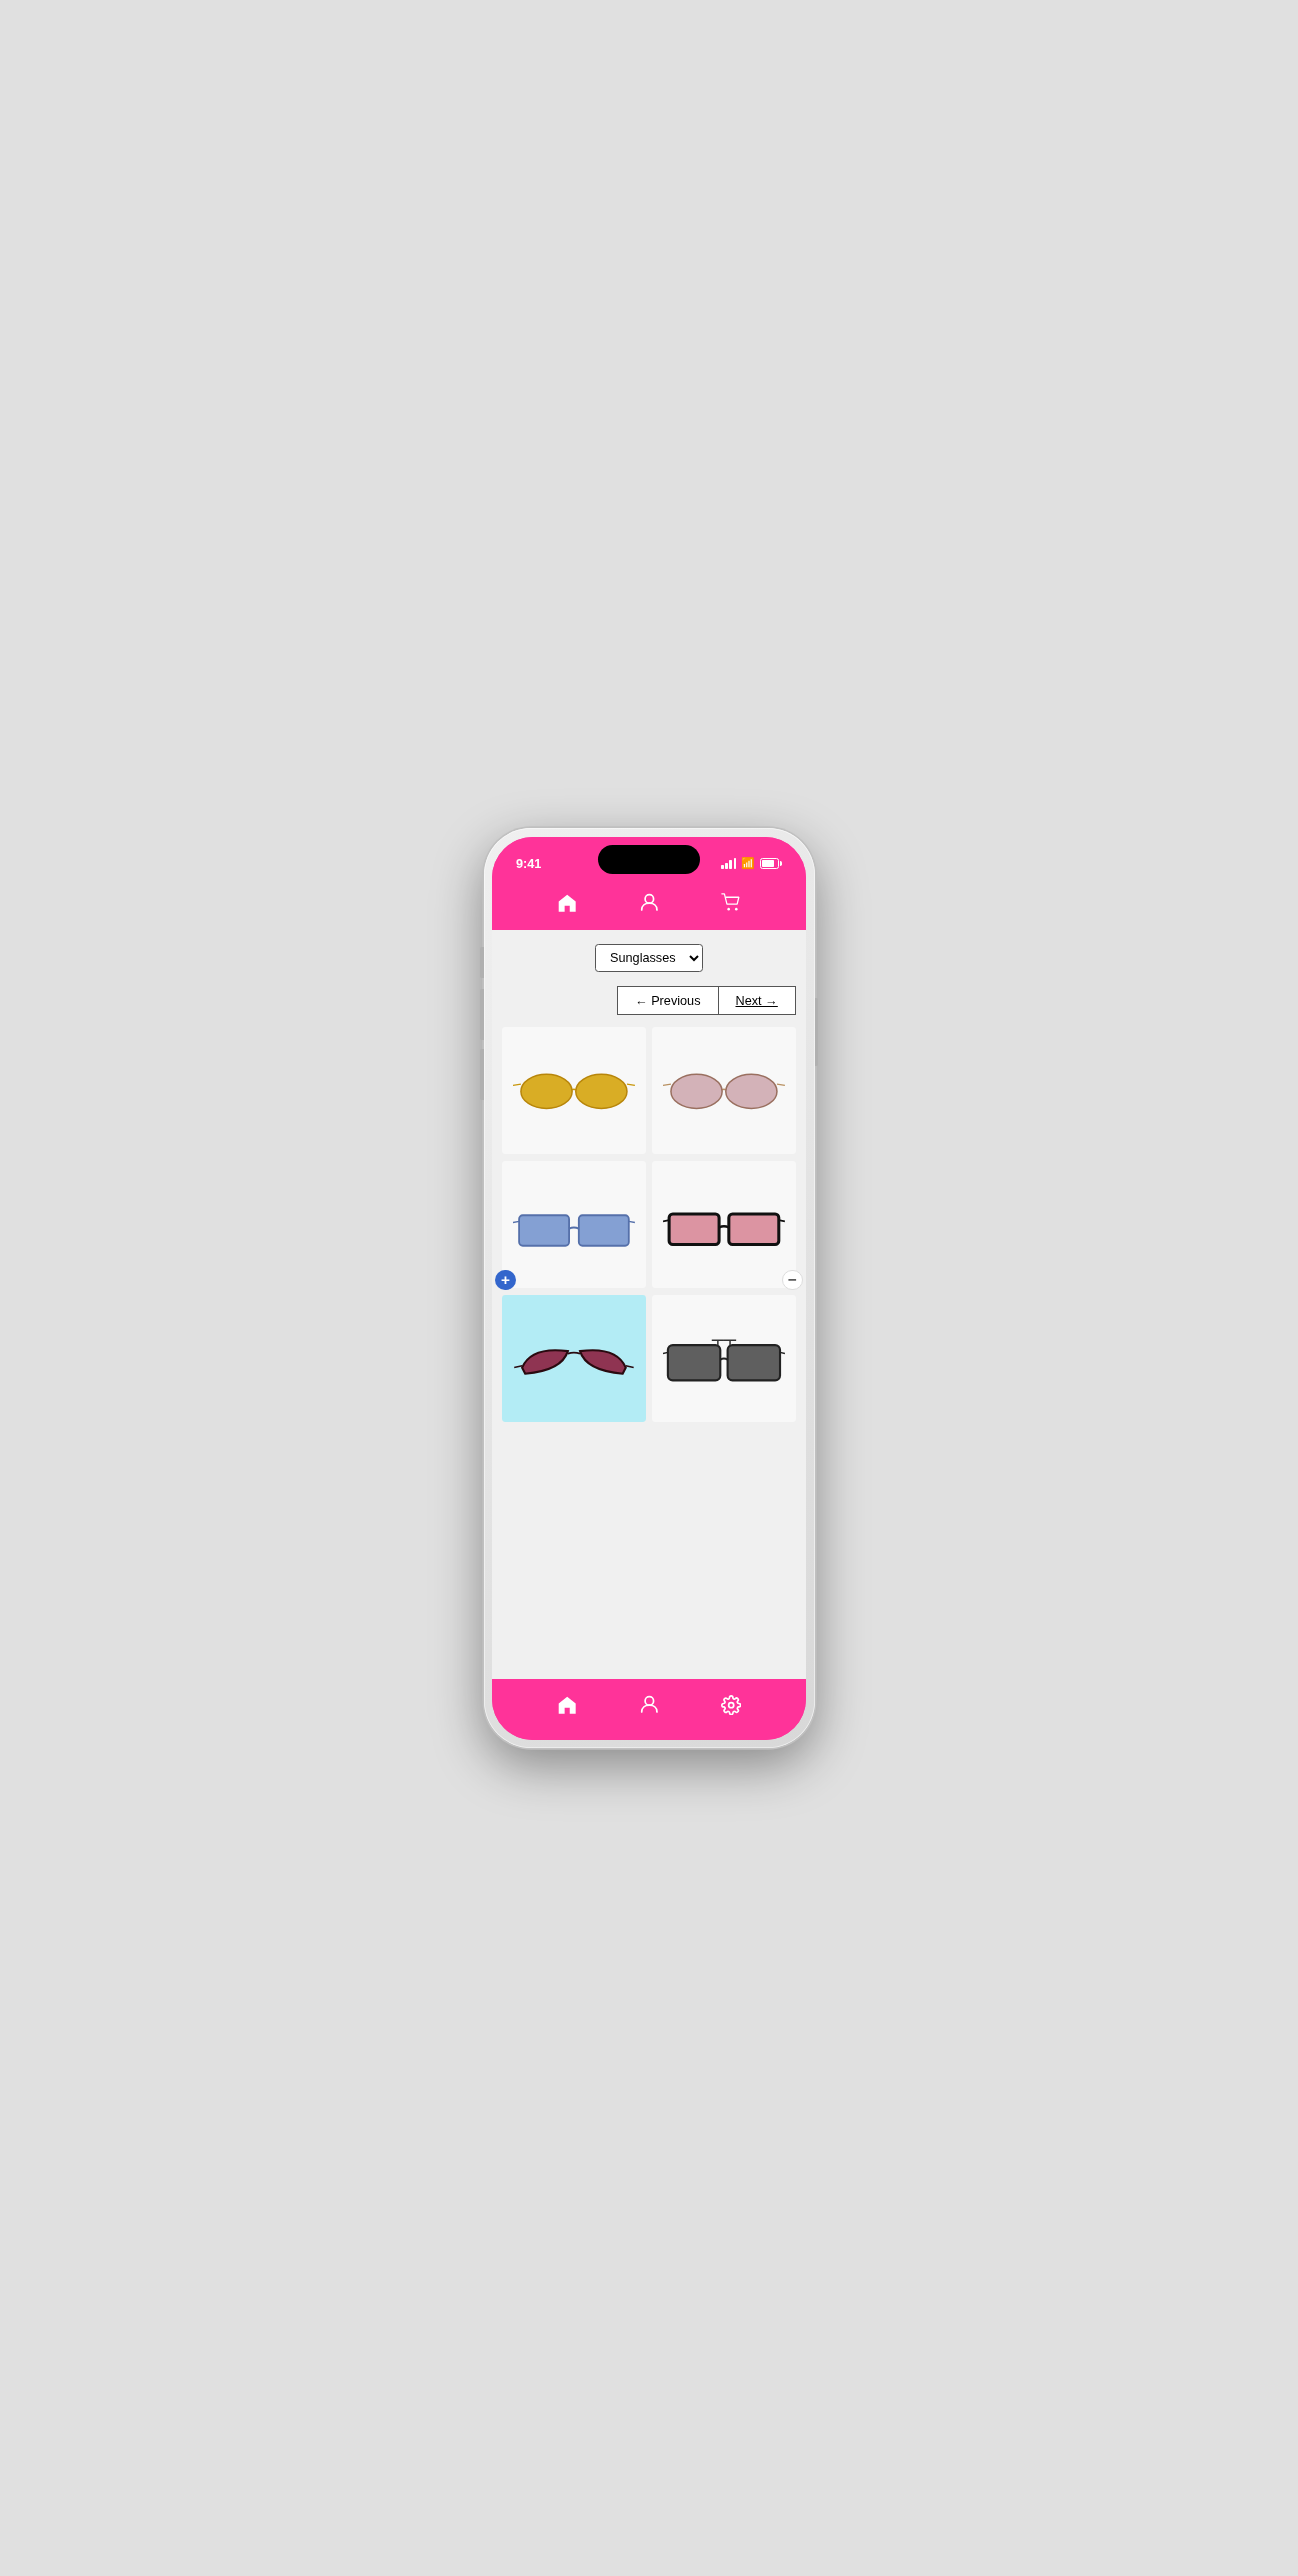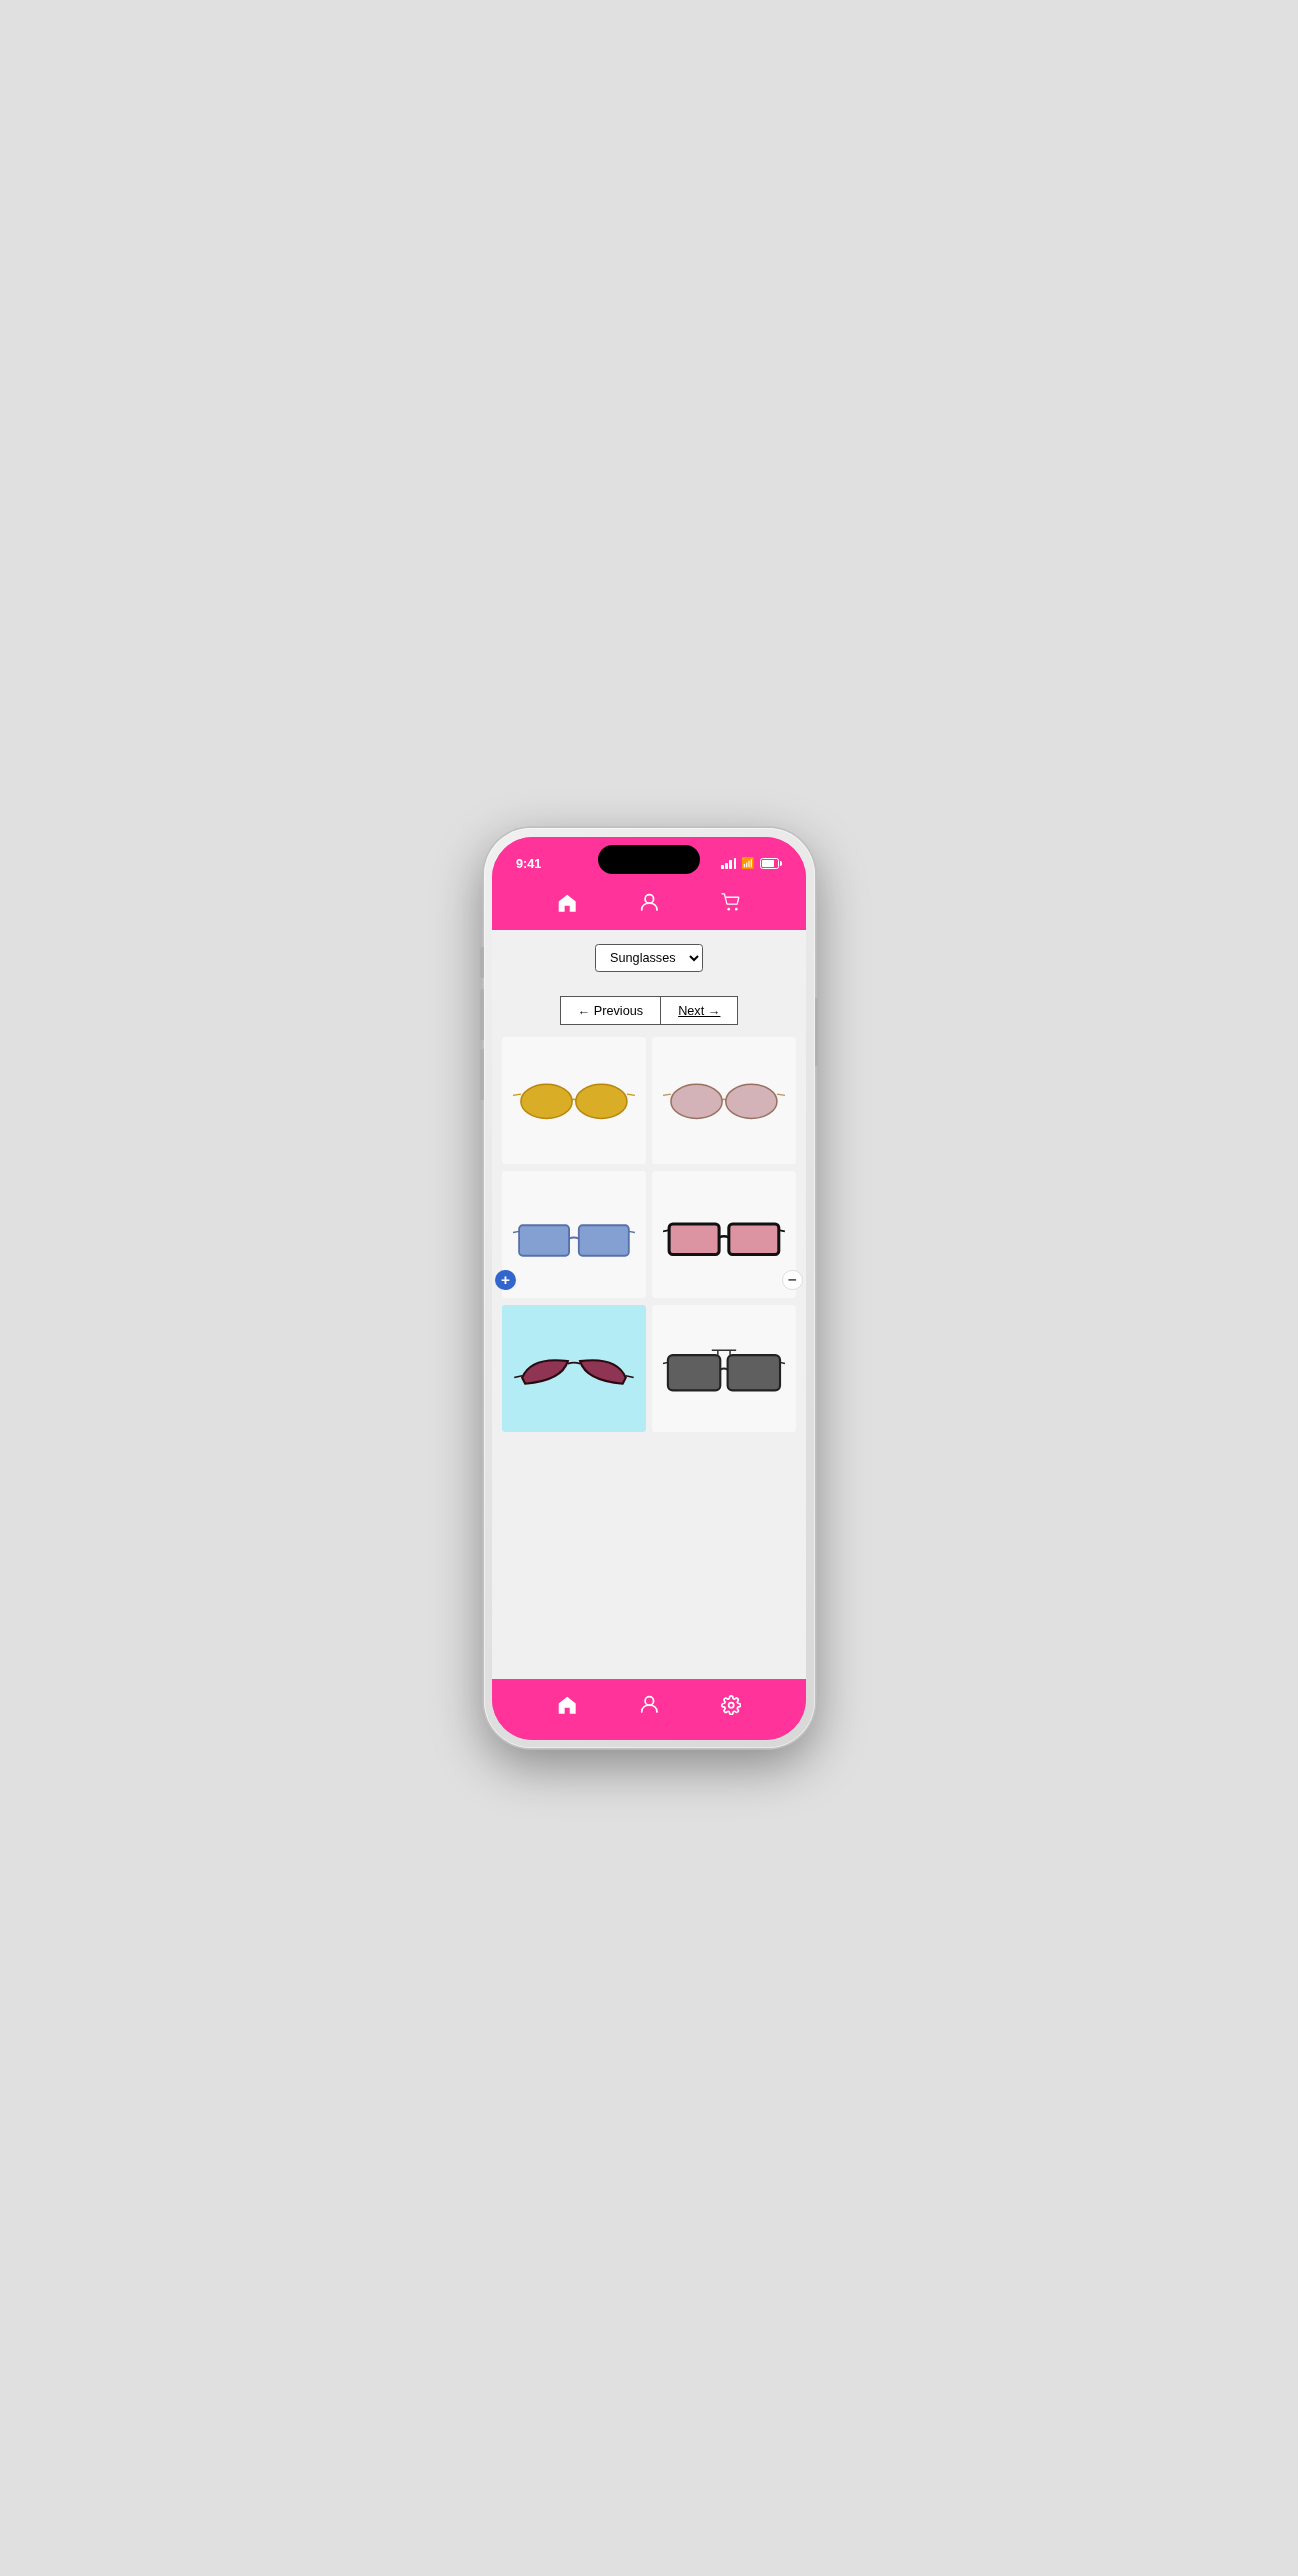--- a/index.html
+++ b/index.html
@@ -224,37 +224,37 @@
 
     .content-area {
       padding: 13.6px 10.2px;
       flex: 1;
     }
 
     
     .dropdown-row {
       display: flex;
       justify-content: center;
-      margin-bottom: 24px;
+      margin-bottom: 14px;
     }
 
     .category-select {
       border: 1.3px solid #555;
       border-radius: 3.4px;
       padding: 5.1px 10.2px;
       font-size: 12.7px;
       background: white;
       cursor: pointer;
       appearance: auto;
     }
 
     
     .pagination-row {
       display: flex;
-      justify-content: center;
+      justify-content: flex-end;
       margin-bottom: 12px;
       gap: 0;
     }
 
     .page-btn {
       border: 1.3px solid #555;
       background: white;
       padding: 6.8px 17px;
       font-size: 12.7px;
       cursor: pointer;

